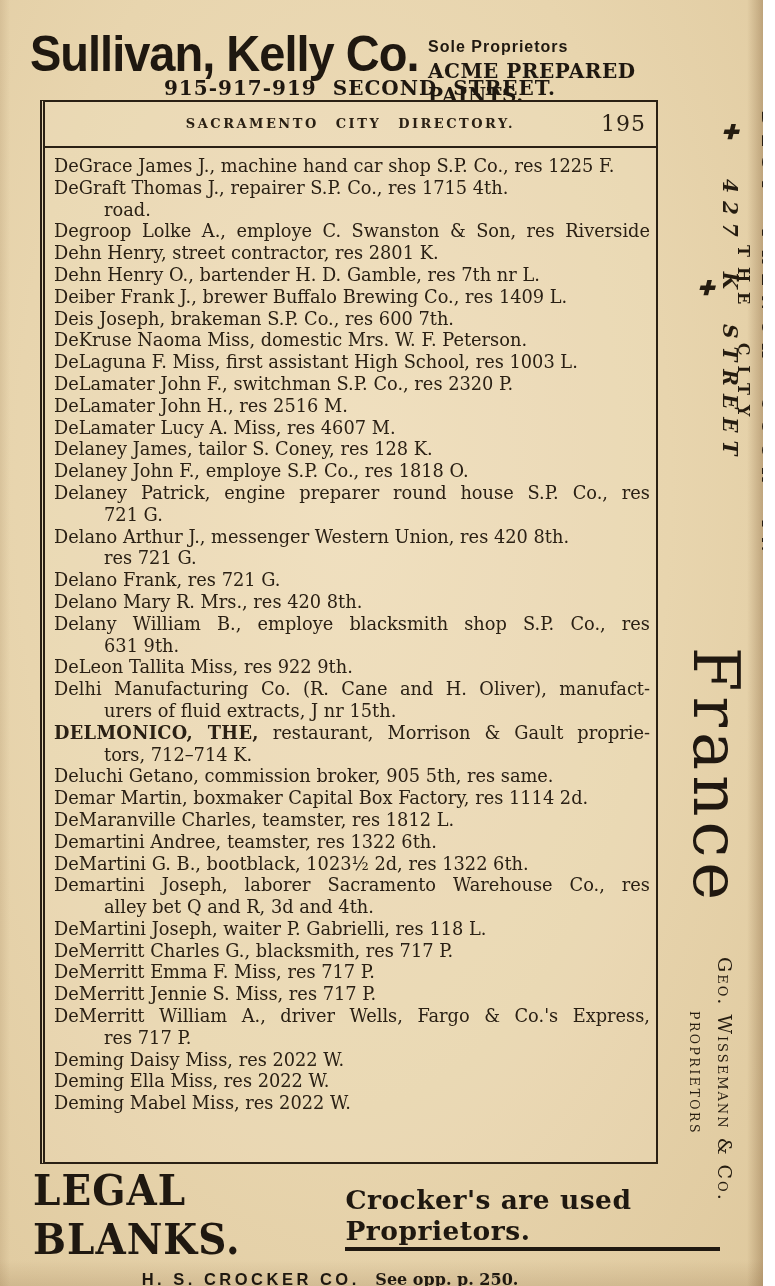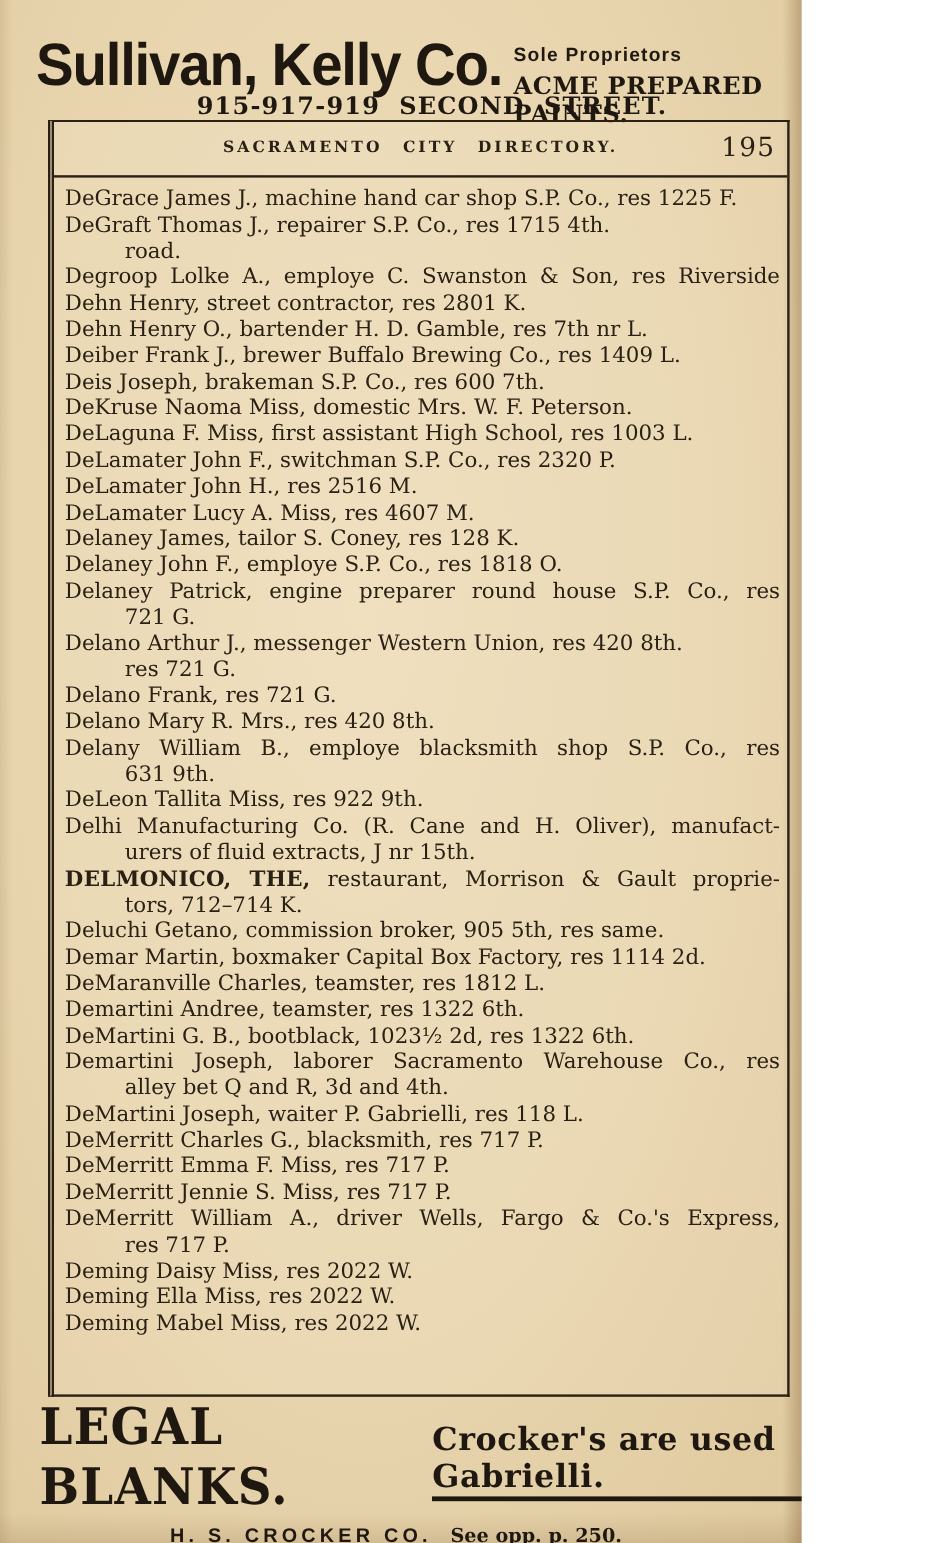--- a/index.html
+++ b/index.html
@@ -1,18 +1,18 @@
 <!DOCTYPE html>
 <html><head>
 <meta charset="utf-8">
 <style>
   html,body{margin:0;padding:0;}
   .page{
     position:relative;
-    width:668px;height:1286px;
+    width:763px;height:1286px;
     overflow:hidden;
     font-family:"DejaVu Serif",serif;
     color:#2a2014;
     background:
       linear-gradient(to left, rgba(130,95,55,.38), rgba(130,95,55,0) 16px),
       linear-gradient(to top, rgba(130,95,55,.18), rgba(130,95,55,0) 26px),
       linear-gradient(to right, rgba(130,95,55,.15), rgba(130,95,55,0) 10px),
       radial-gradient(ellipse at 45% 38%, #eeddbb 0%, #e8d5ae 55%, #dfc99e 100%);
   }
   
@@ -247,21 +247,21 @@
 
   <div class="vtext sb-best"><span class="bline">BEST FRENCH COOK IN</span><span class="bline">THE CITY</span></div>
   <div class="vtext sb-street">✚ 427 K STREET ✚</div>
   <div class="vtext sb-restaurant">Restaurant de France</div>
   <div class="vtext sb-geo">Geo. Wissemann &amp; Co.</div>
   <div class="vtext sb-prop">PROPRIETORS</div>
 
   <div class="ad-bottom">
     <div class="fb-row">
       <span class="fb-legal">LEGAL BLANKS.</span>
-      <span class="fb-crocker">Crocker's are used Gabrielli.</span>
+      <span class="fb-crocker">Crocker's are used Proprietors.</span>
     </div>
     <div class="fb-sub">
       <span class="fb-company">H. S. CROCKER CO.</span>
       <span class="fb-note">See opp. p. 250.</span>
     </div>
   </div>
 
 </div>
 
 </body></html>

